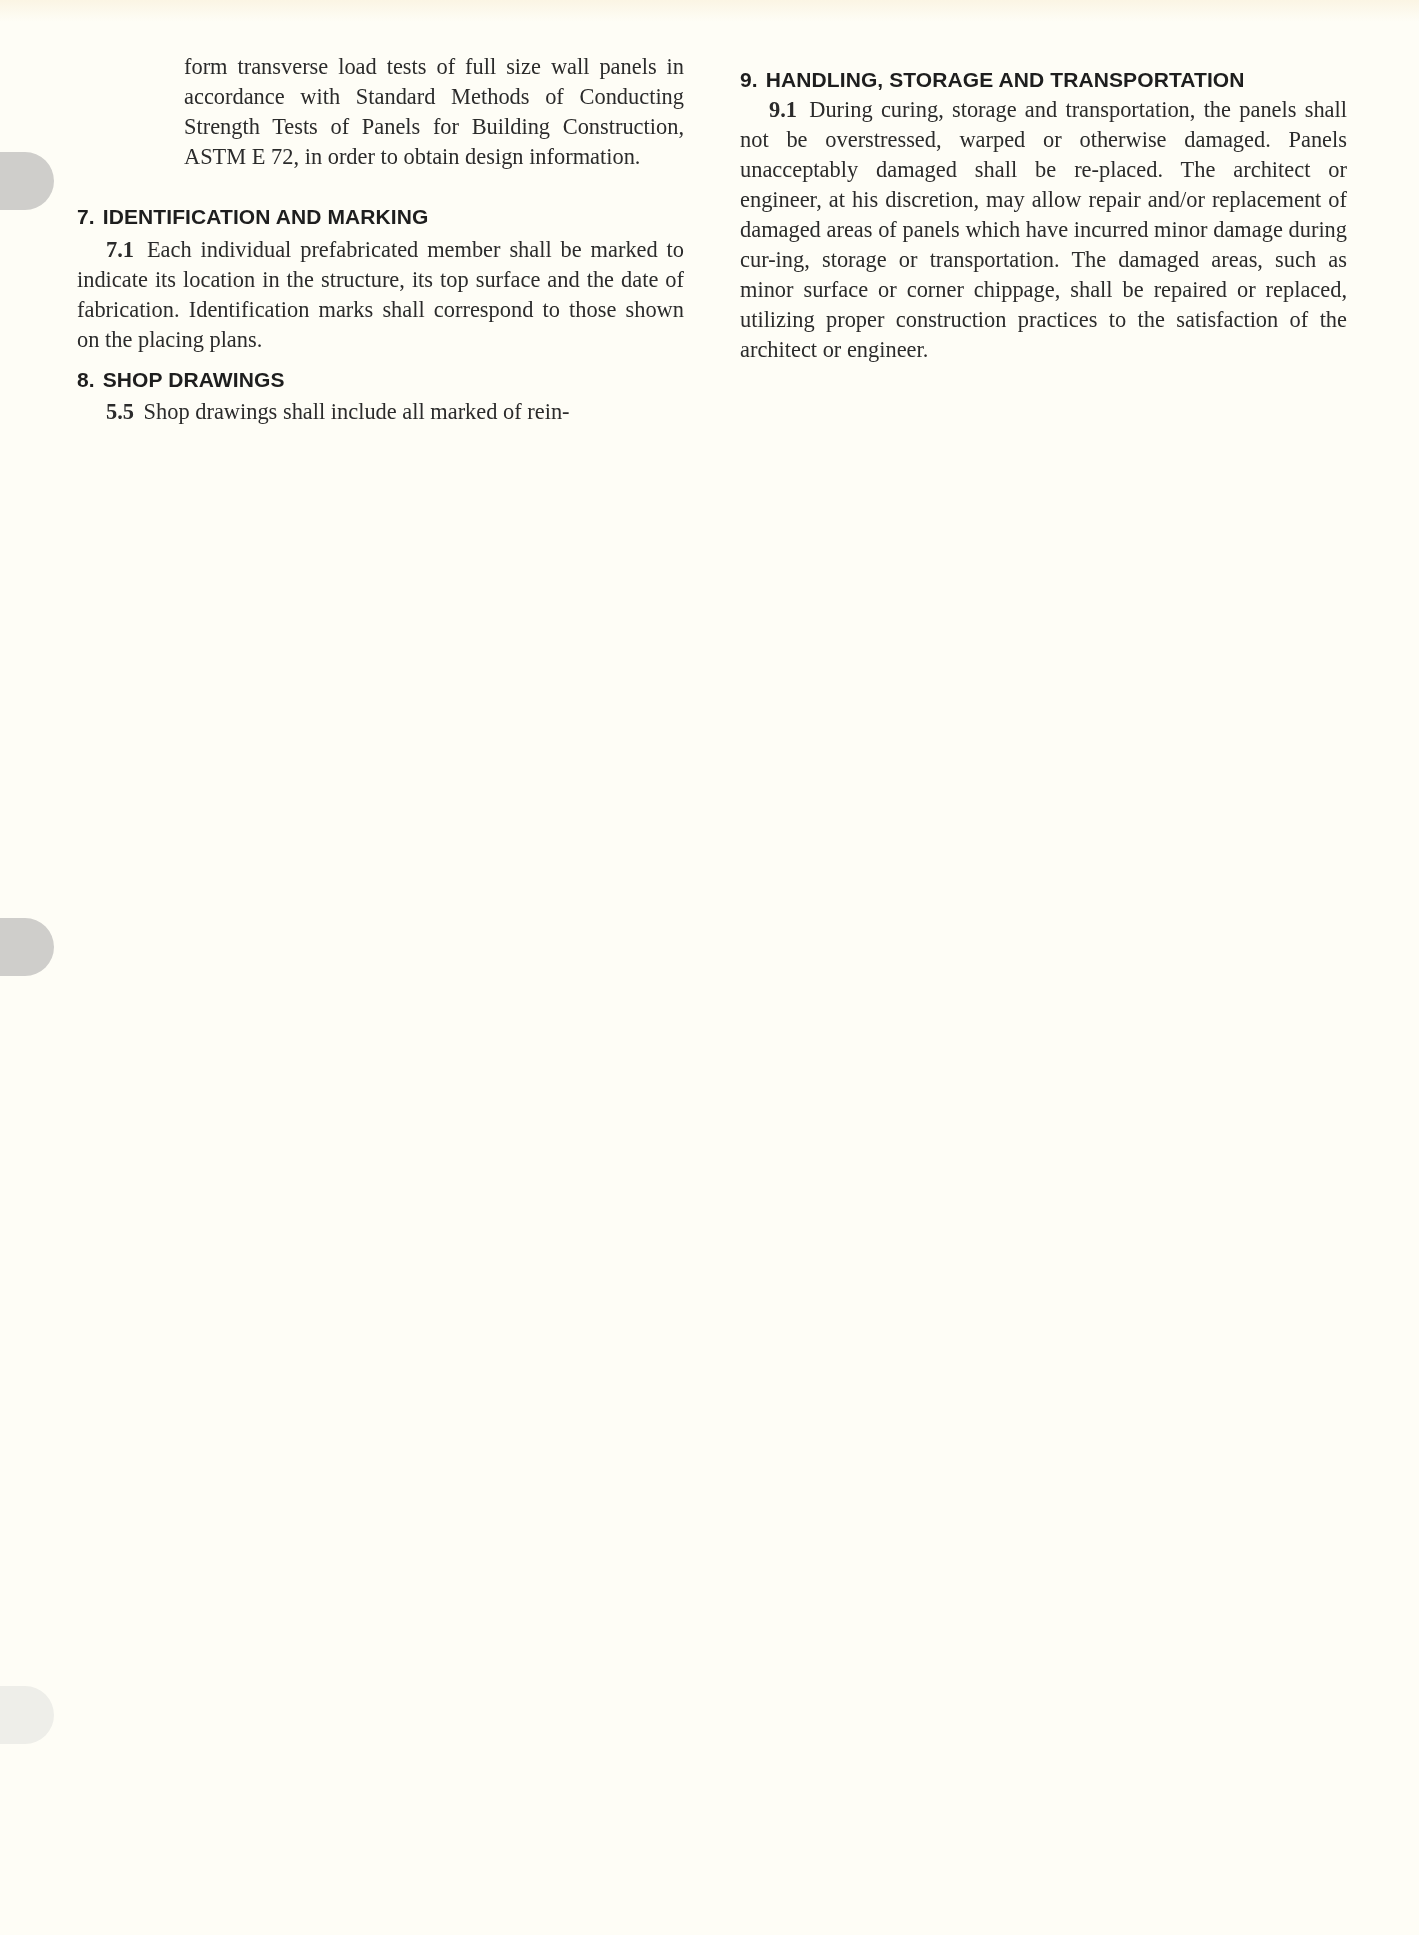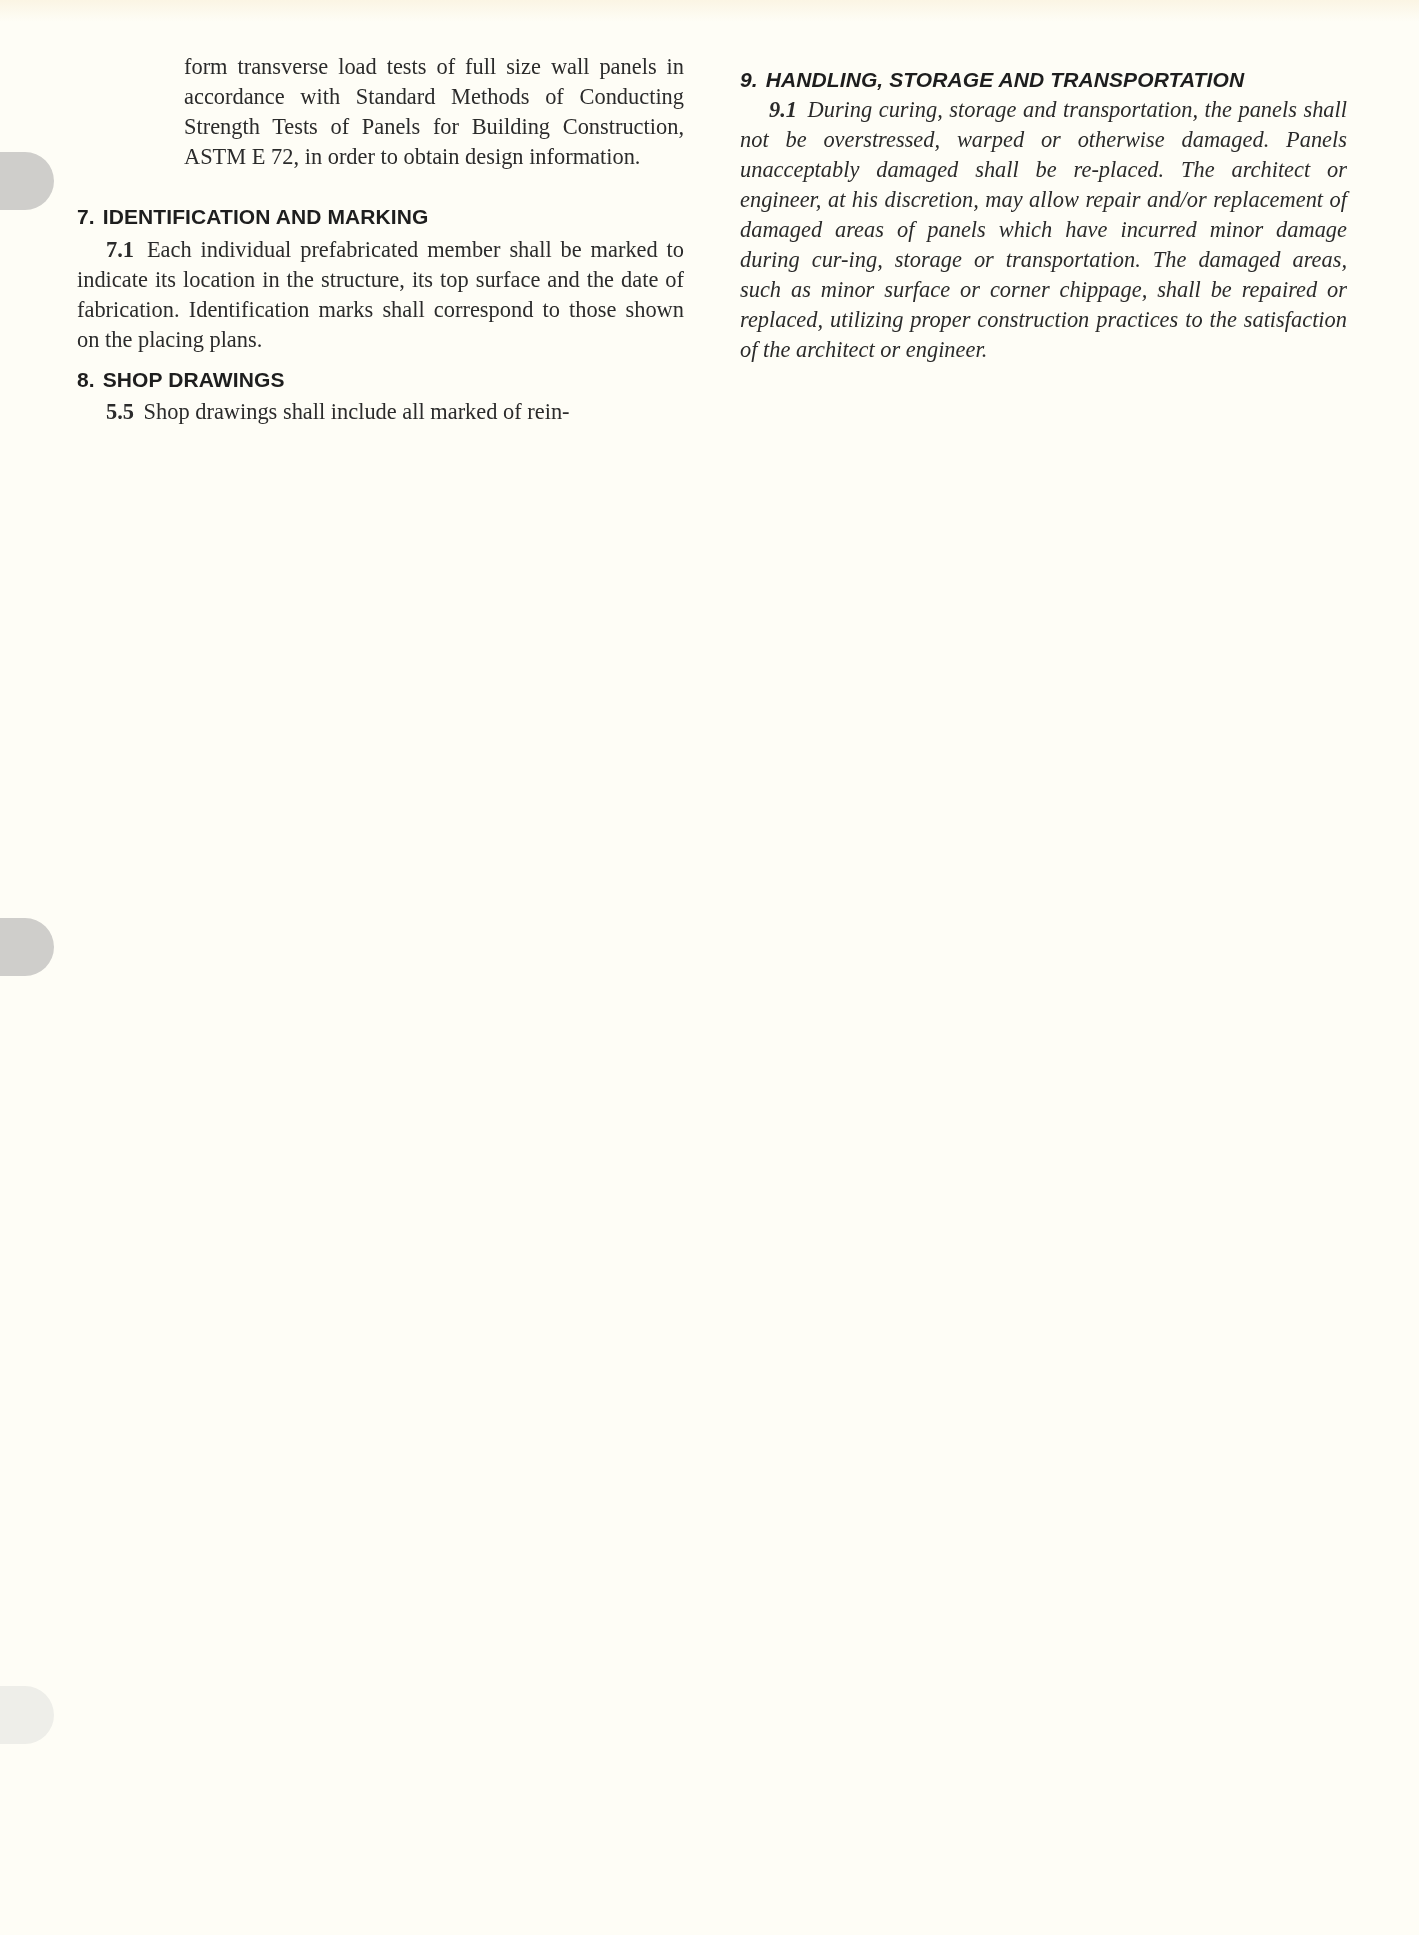--- a/index.html
+++ b/index.html
@@ -96,21 +96,21 @@
     </h2>
     <p class="para-indent" style="margin-top:2px;">
       <span class="num">5.5</span>
       <span>Shop drawings shall include all marked of rein-</span>
     </p>
   </section>
 </div>
 
 <div class="column col-right">
 
-  <section style="margin-top:13px;font-style:italic;">
+  <section style="margin-top:13px;">
     <h2>
       <span class="h-num">9.</span><span>HANDLING, STORAGE AND TRANSPORTATION</span>
     </h2>
     <p class="para-indent" style="">
       <span class="num">9.1</span>
       <span>During curing, storage and transportation, the panels shall not be overstressed, warped or otherwise damaged. Panels unacceptably damaged shall be re-placed. The architect or engineer, at his discretion, may allow repair and/or replacement of damaged areas of panels which have incurred minor damage during cur-ing, storage or transportation. The damaged areas, such as minor surface or corner chippage, shall be repaired or replaced, utilizing proper construction practices to the satisfaction of the architect or engineer.</span>
     </p>
   </section>
 </div>
 

